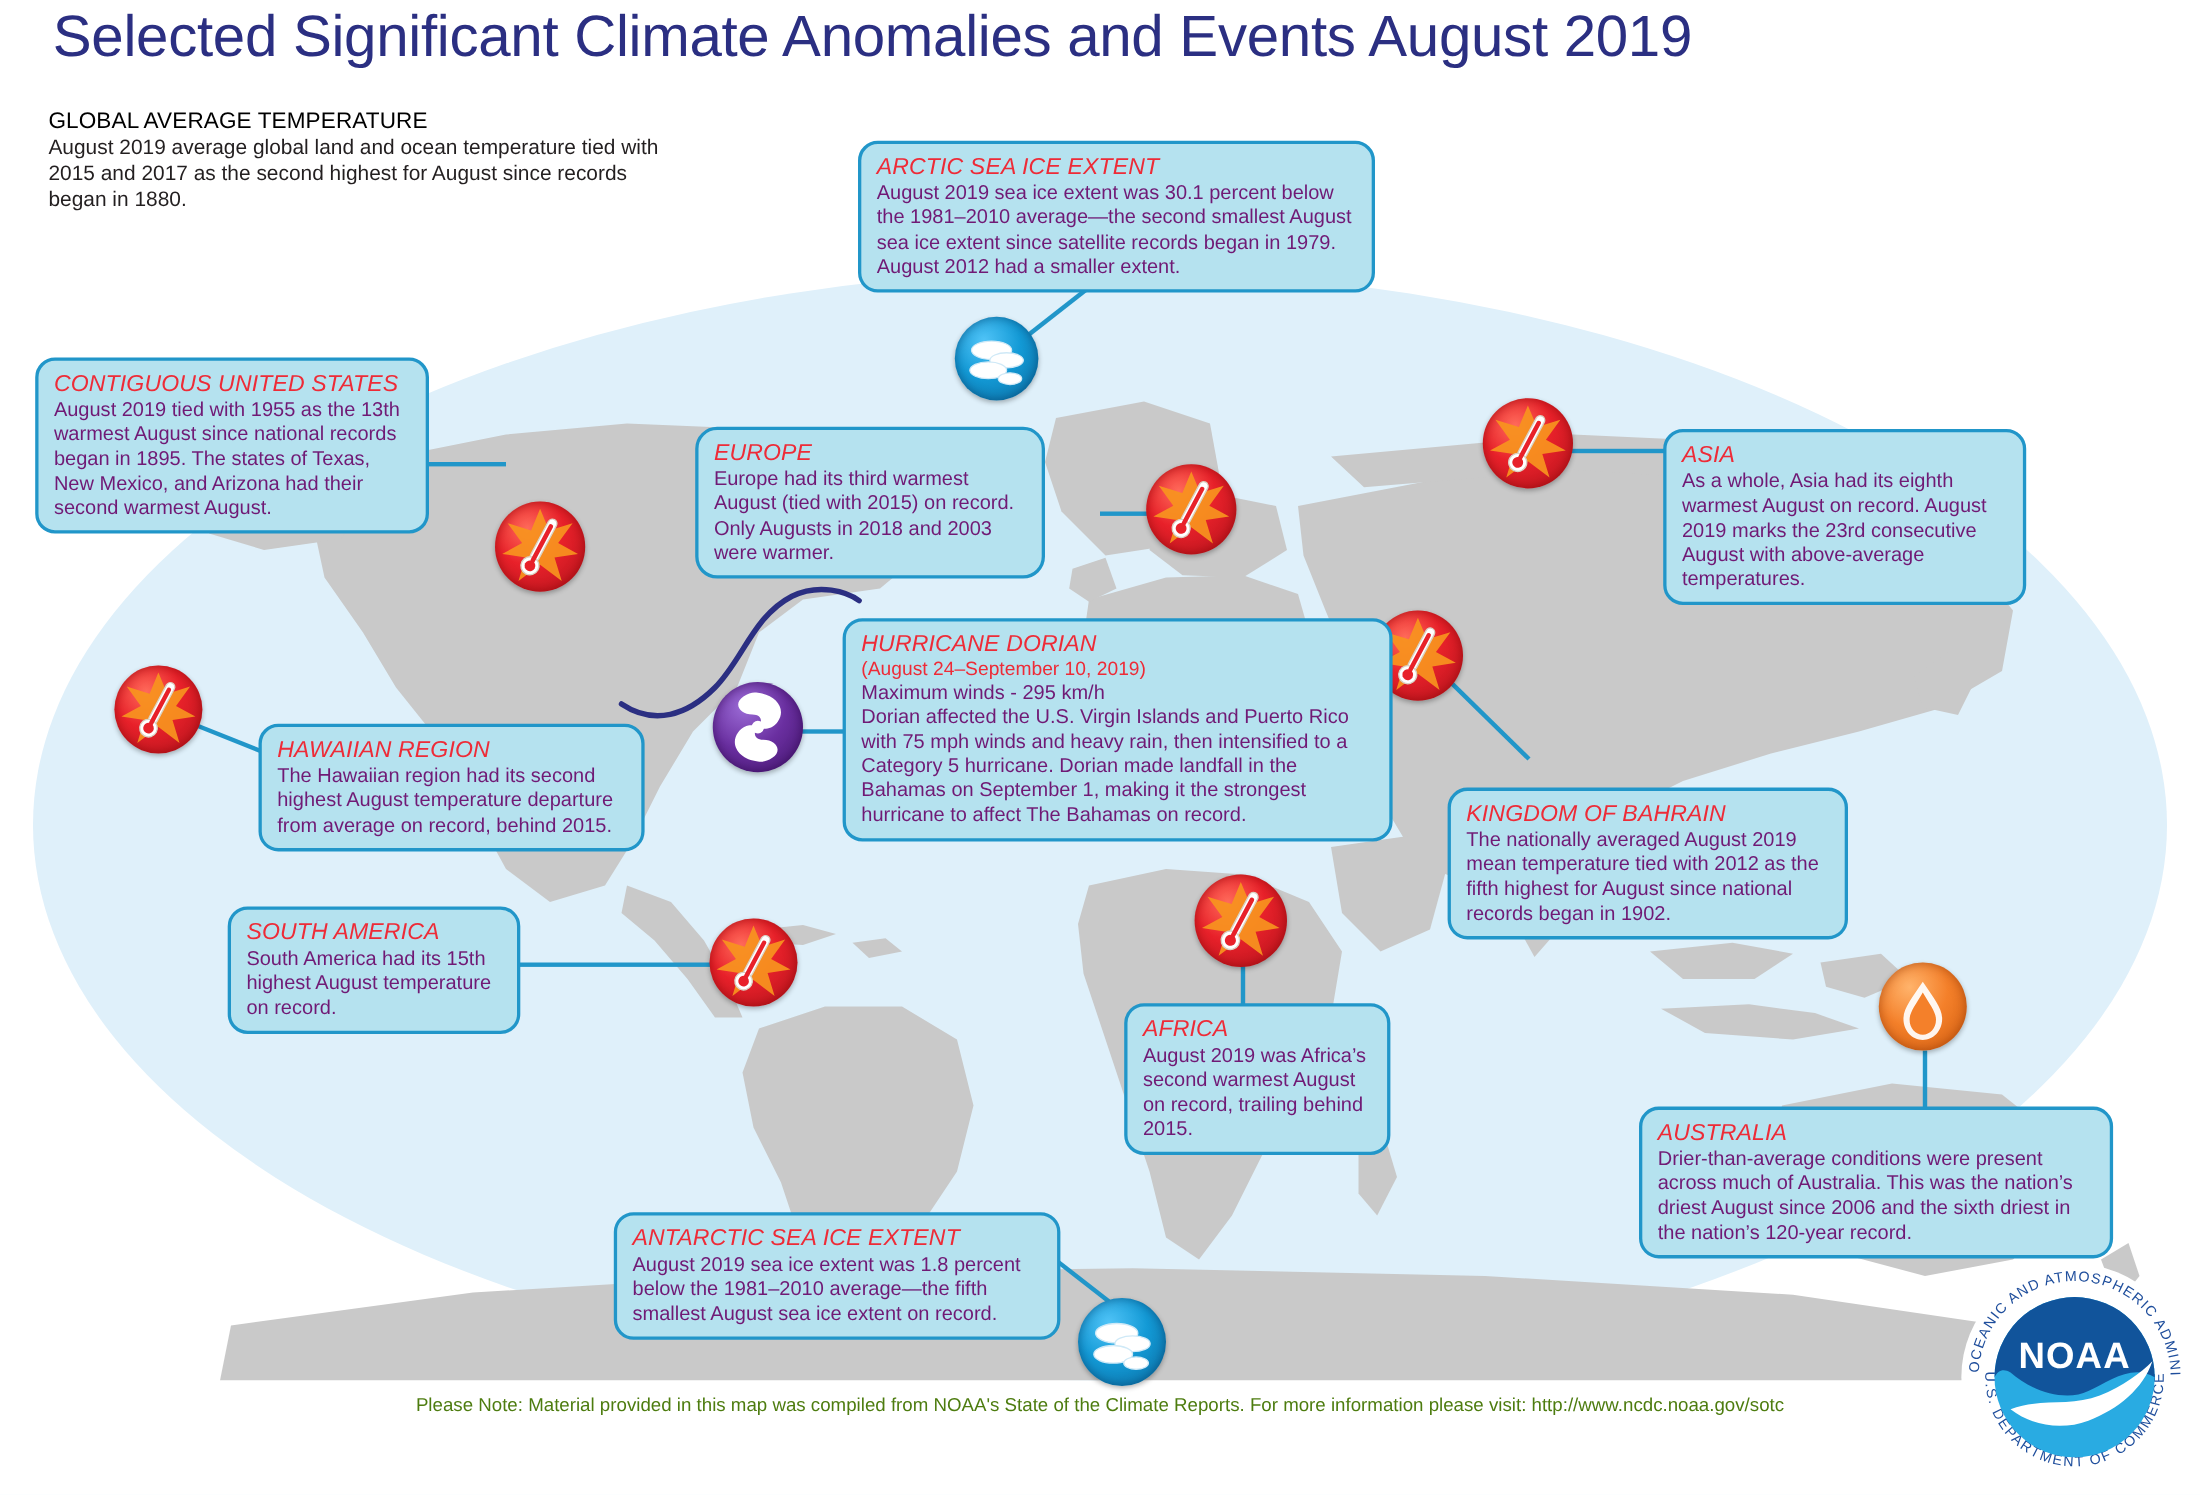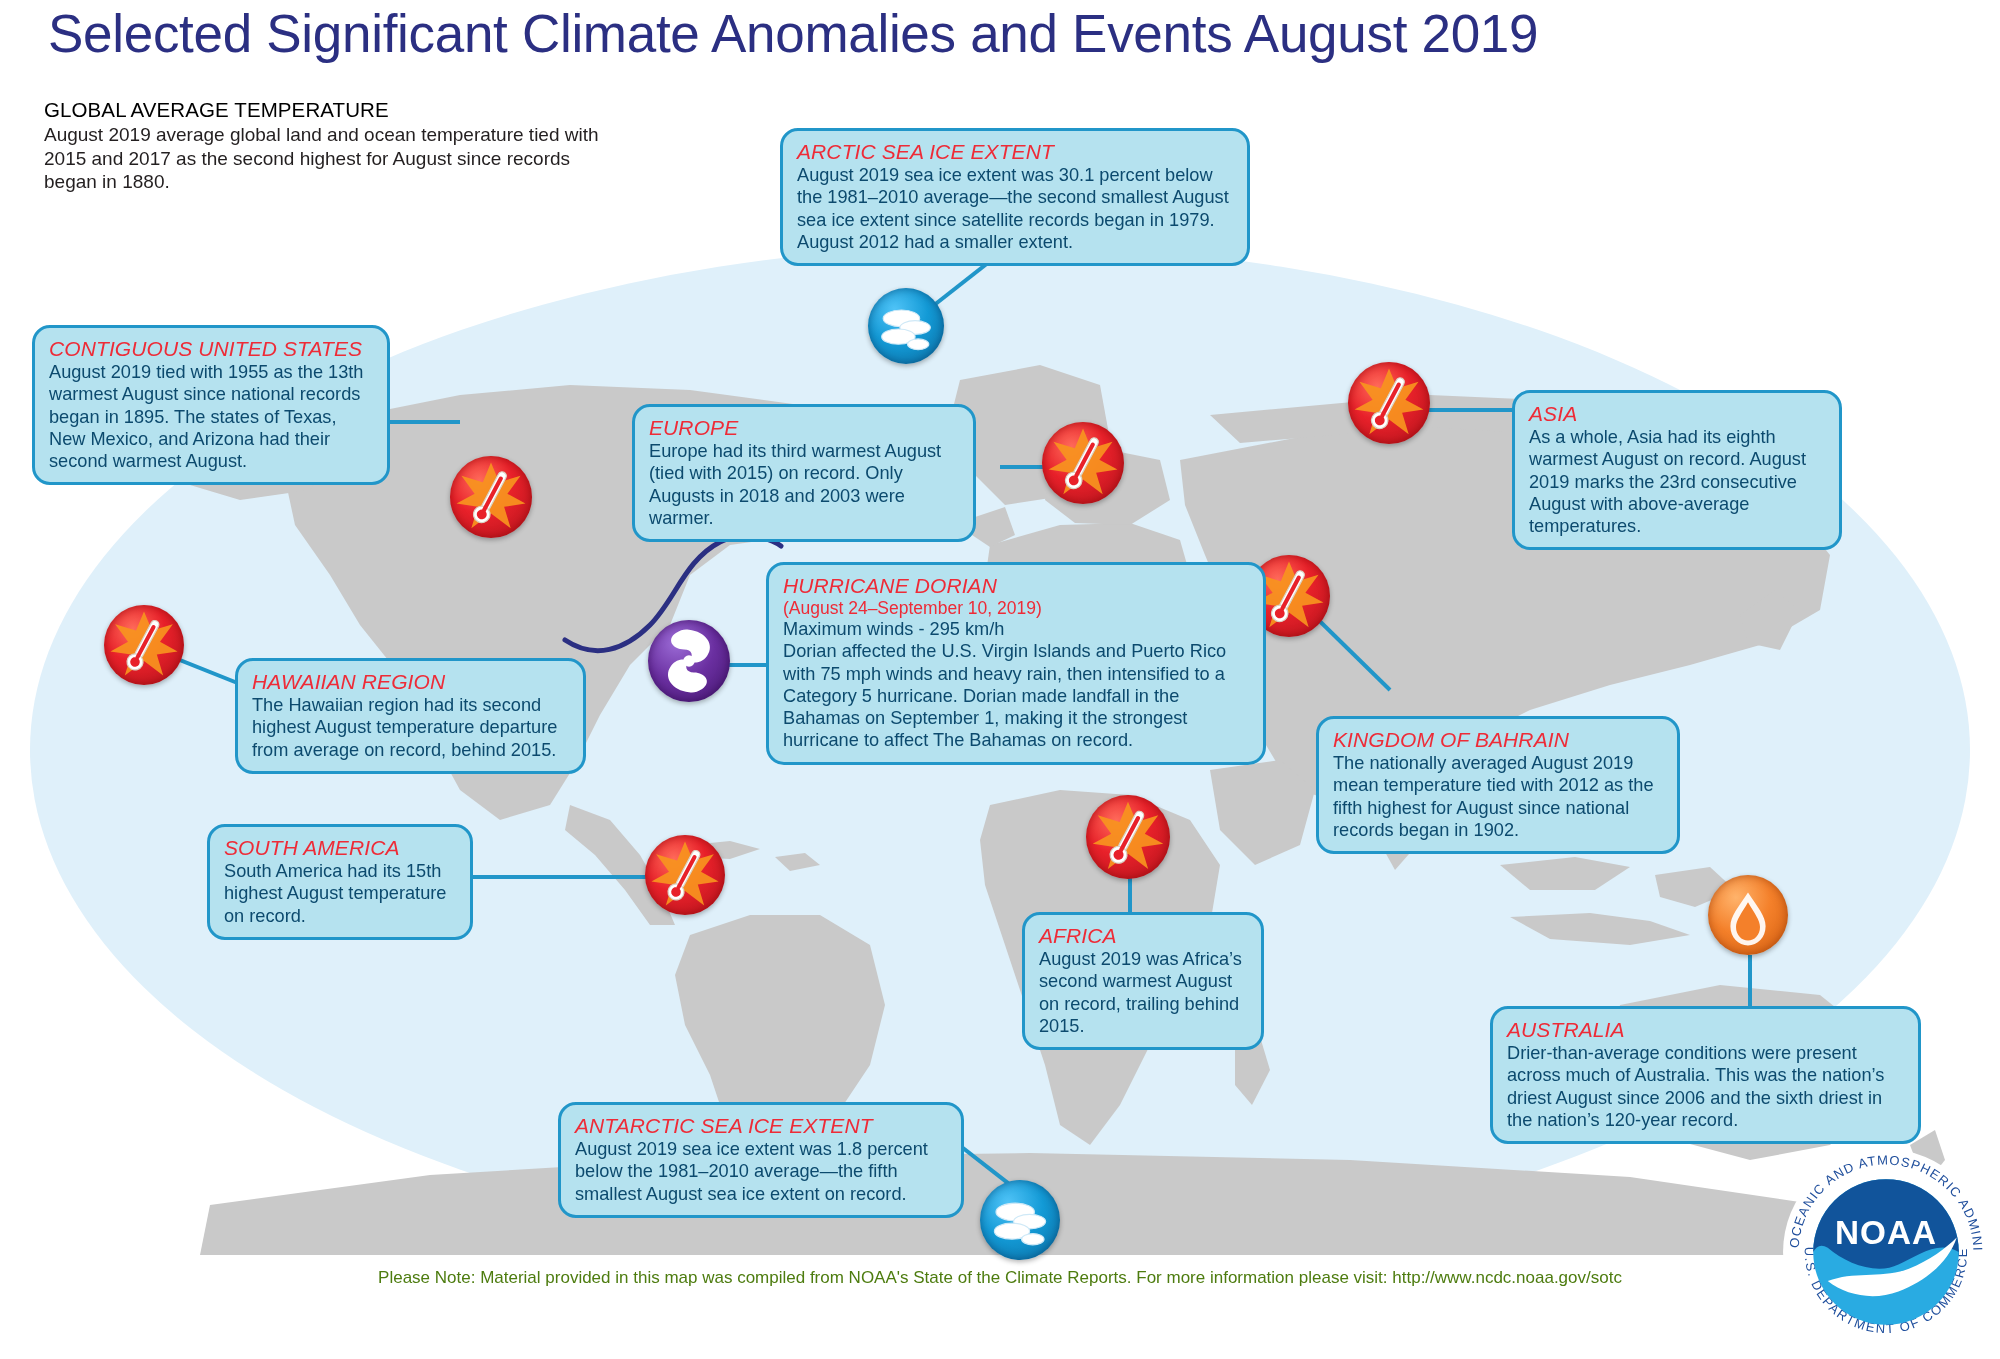--- a/index.html
+++ b/index.html
@@ -55,21 +55,21 @@
     font-size:21px;line-height:25px;
     letter-spacing:.1px;
     white-space:nowrap;
     font-style:italic;
   }
   .callout .sub{
     color:#ee2b37;
     font-size:17.5px;line-height:20px;
   }
   .callout .bd{
-    color:#0c4a6e;
+    color:#701a75;
     font-size:18.2px;line-height:22.3px;
   }
 
   
   .leader{position:absolute;background:#2196c9;}
   .leader.h{height:4px;}
   .leader.v{width:4px;}
 
   
   .marker{position:absolute;border-radius:50%;}
@@ -334,21 +334,21 @@
   <div class="callout" style="left:780px;top:128px;width:470px;">
     <div class="hd">ARCTIC SEA ICE EXTENT</div>
     <div class="bd">August 2019 sea ice extent was 30.1 percent below the 1981–2010 average—the second smallest August sea ice extent since satellite records began in 1979. August 2012 had a smaller extent.</div>
   </div>
 
   <div class="callout" style="left:32px;top:325px;width:358px;">
     <div class="hd">CONTIGUOUS UNITED STATES</div>
     <div class="bd">August 2019 tied with 1955 as the 13th warmest August since national records began in 1895. The states of Texas, New Mexico, and Arizona had their second warmest August.</div>
   </div>
 
-  <div class="callout" style="left:632px;top:404px;width:344px;">
+  <div class="callout" style="left:632px;top:388px;width:318px;border-radius:20px;">
     <div class="hd">EUROPE</div>
     <div class="bd">Europe had its third warmest August (tied with 2015) on record. Only Augusts in 2018 and 2003 were warmer.</div>
   </div>
 
   <div class="callout" style="left:1512px;top:390px;width:330px;">
     <div class="hd">ASIA</div>
     <div class="bd">As a whole, Asia had its eighth warmest August on record. August 2019 marks the 23rd consecutive August with above-average temperatures.</div>
   </div>
 
   <div class="callout" style="left:766px;top:562px;width:500px;">

